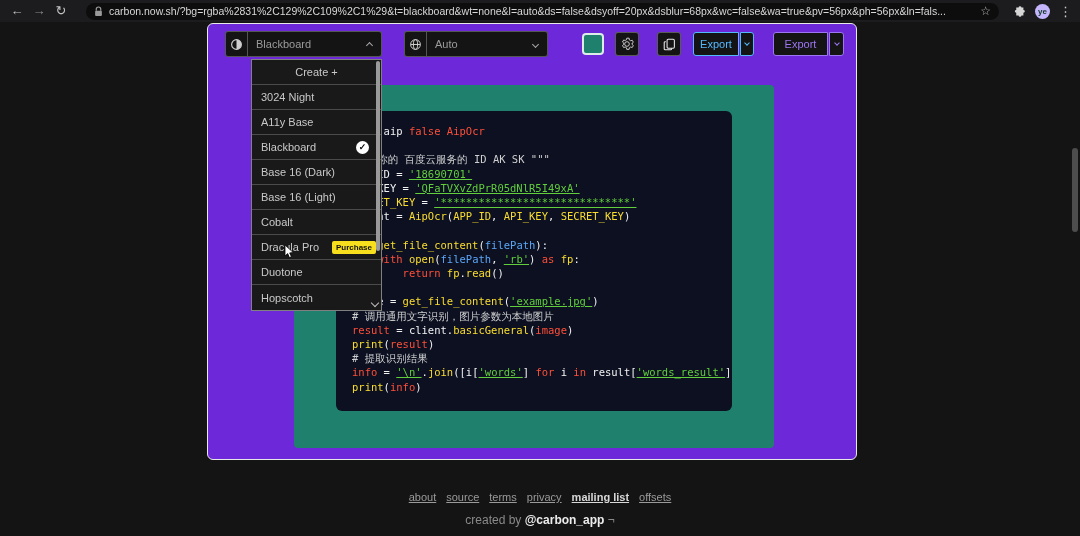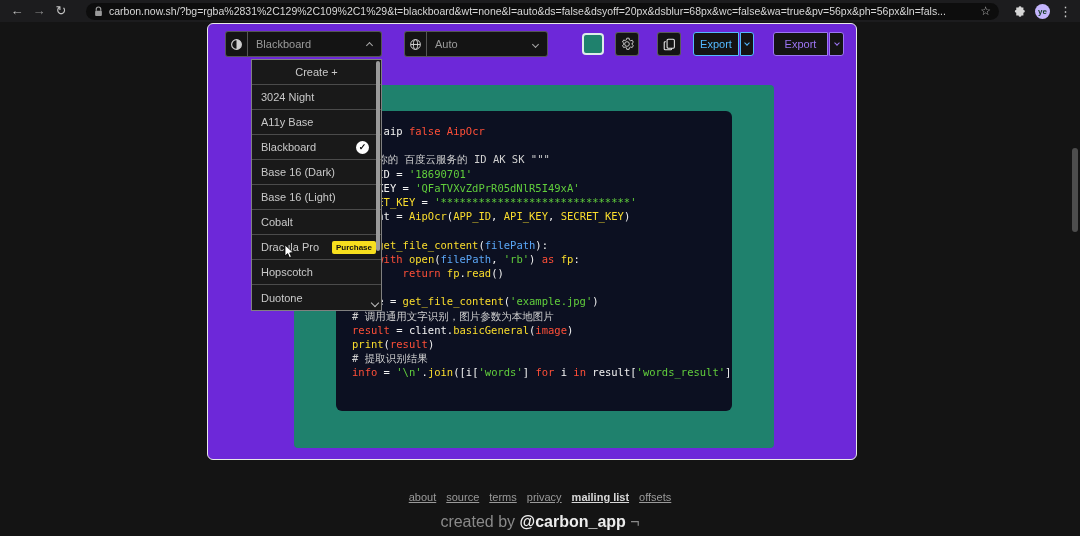--- a/index.html
+++ b/index.html
@@ -84,31 +84,31 @@
 
   
   .frame { position:absolute; left:86px; top:61px; width:480px; height:363px;
            background:#1f816d; border-radius:4px; }
   .window { position:absolute; left:42px; top:26px; width:396px; height:300px;
             background:#0c1021; border-radius:6px; padding:13px 16px; overflow:hidden; }
   .code-line { font-family:"DejaVu Sans Mono", monospace; font-size:10.5px;
                line-height:14.2px; white-space:pre; }
   .tok-r { color:#ff4f38; }
   .tok-y { color:#fbde2d; }
-  .tok-g { color:#61ce3c; }
+  .tok-g { color:#61ce3c;text-decoration:underline; }
   .tok-b { color:#5ba7f7; }
   .tok-w { color:#f2f2f2; }
   .tok-c { color:#cfcfcf; }
 
   
   .footer-links { position:absolute; left:0; right:0; top:487px; text-align:center; }
   .flink { color:#9a9a9a; font-size:11px; text-decoration:underline; margin:0 5px; }
   .flink.strong { color:#d8d8d8; font-weight:bold; }
   .credit { position:absolute; left:0; right:0; top:513px; text-align:center;
-            font-size:16px; color:#8a8a8a; }
+            font-size:12px; color:#8a8a8a; }
   .credit .handle { color:#ececec; font-weight:bold; }
 </style>
 </head>
 <body>
 
 <div class="screen">
 
   <header class="browser-bar">
     <div class="nav-icons">
       <span class="nav-ic">←</span>
@@ -206,20 +206,21 @@
             <div class="code-line"><span class="tok-r">def</span><span class="tok-w"> </span><span class="tok-y">get_file_content</span><span class="tok-w">(</span><span class="tok-b">filePath</span><span class="tok-w">):</span></div>
             <div class="code-line"><span class="tok-w">    </span><span class="tok-r">with</span><span class="tok-w"> </span><span class="tok-y">open</span><span class="tok-w">(</span><span class="tok-b">filePath</span><span class="tok-w">, </span><span class="tok-g">'rb'</span><span class="tok-w">) </span><span class="tok-r">as</span><span class="tok-w"> </span><span class="tok-y">fp</span><span class="tok-w">:</span></div>
             <div class="code-line"><span class="tok-w">        </span><span class="tok-r">return</span><span class="tok-w"> </span><span class="tok-y">fp</span><span class="tok-w">.</span><span class="tok-y">read</span><span class="tok-w">()</span></div>
             <div class="code-line">&nbsp;</div>
             <div class="code-line"><span class="tok-w">image = </span><span class="tok-y">get_file_content</span><span class="tok-w">(</span><span class="tok-g">'example.jpg'</span><span class="tok-w">)</span></div>
             <div class="code-line"><span class="tok-c"># 调用通用文字识别，图片参数为本地图片</span></div>
             <div class="code-line"><span class="tok-r">result</span><span class="tok-w"> = client.</span><span class="tok-y">basicGeneral</span><span class="tok-w">(</span><span class="tok-r">image</span><span class="tok-w">)</span></div>
             <div class="code-line"><span class="tok-y">print</span><span class="tok-w">(</span><span class="tok-r">result</span><span class="tok-w">)</span></div>
             <div class="code-line"><span class="tok-c"># 提取识别结果</span></div>
             <div class="code-line"><span class="tok-r">info</span><span class="tok-w"> = </span><span class="tok-g">'\n'</span><span class="tok-w">.</span><span class="tok-y">join</span><span class="tok-w">([i[</span><span class="tok-g">'words'</span><span class="tok-w">] </span><span class="tok-r">for</span><span class="tok-w"> i </span><span class="tok-r">in</span><span class="tok-w"> result[</span><span class="tok-g">'words_result'</span><span class="tok-w">]])</span></div>
+            <div class="code-line"><span class="tok-y">print</span><span class="tok-w">(</span><span class="tok-r">info</span><span class="tok-w">)</span></div>
           </div>
       </div>
     </div>
 
     <div class="menu">
       <div class="menu-scroll"></div>
       <div class="menu-arrow"></div>
     <div class="menu-item create">
           <span>Create +</span>
         </div>
@@ -240,24 +241,24 @@
           <span>Base 16 (Light)</span>
         </div>
         <div class="menu-item">
           <span>Cobalt</span>
         </div>
         <div class="menu-item">
           <span>Dracula Pro</span>
           <span class="badge">Purchase</span>
         </div>
         <div class="menu-item">
+          <span>Duotone</span>
+        </div>
+        <div class="menu-item">
           <span>Hopscotch</span>
-        </div>
-        <div class="menu-item">
-          <span>Duotone</span>
         </div>
       </div>
 
     <span class="cursor">
       <svg width="12" height="16" viewBox="0 0 12 16">
           <path d="M1 1l0 11 2.7-2.4 1.7 4 2-.9-1.7-3.8 3.7-.3z" fill="#fff" stroke="#000" stroke-width="0.8"></path>
         </svg>
     </span>
 
   </div>

